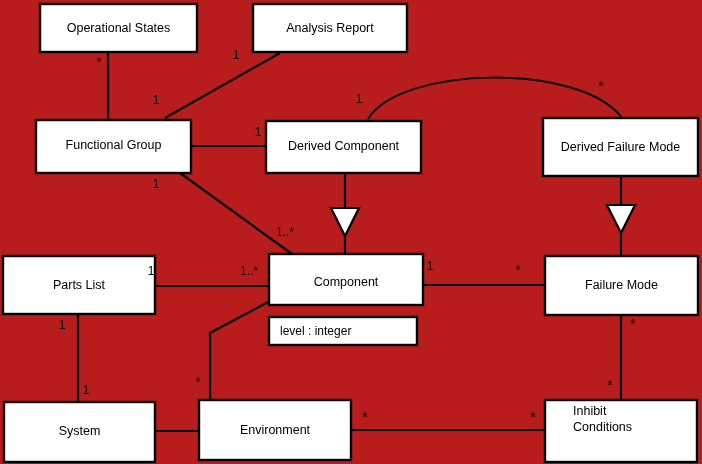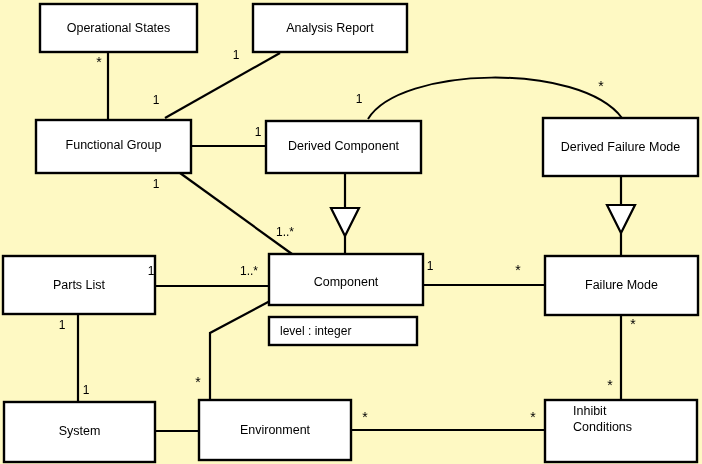--- a/index.html
+++ b/index.html
@@ -5,21 +5,21 @@
 <style>
   html, body {
     margin: 0;
     padding: 0;
     background: #ffffff;
   }
   #diagram-root {
     position: relative;
     width: 702px;
     height: 464px;
-    background: #fef9c3;
+    background: #b91c1c;
     overflow: hidden;
     font-family: "Liberation Sans", sans-serif;
   }
   svg.canvas {
     position: absolute;
     left: 0;
     top: 0;
     width: 702px;
     height: 464px;
   }

